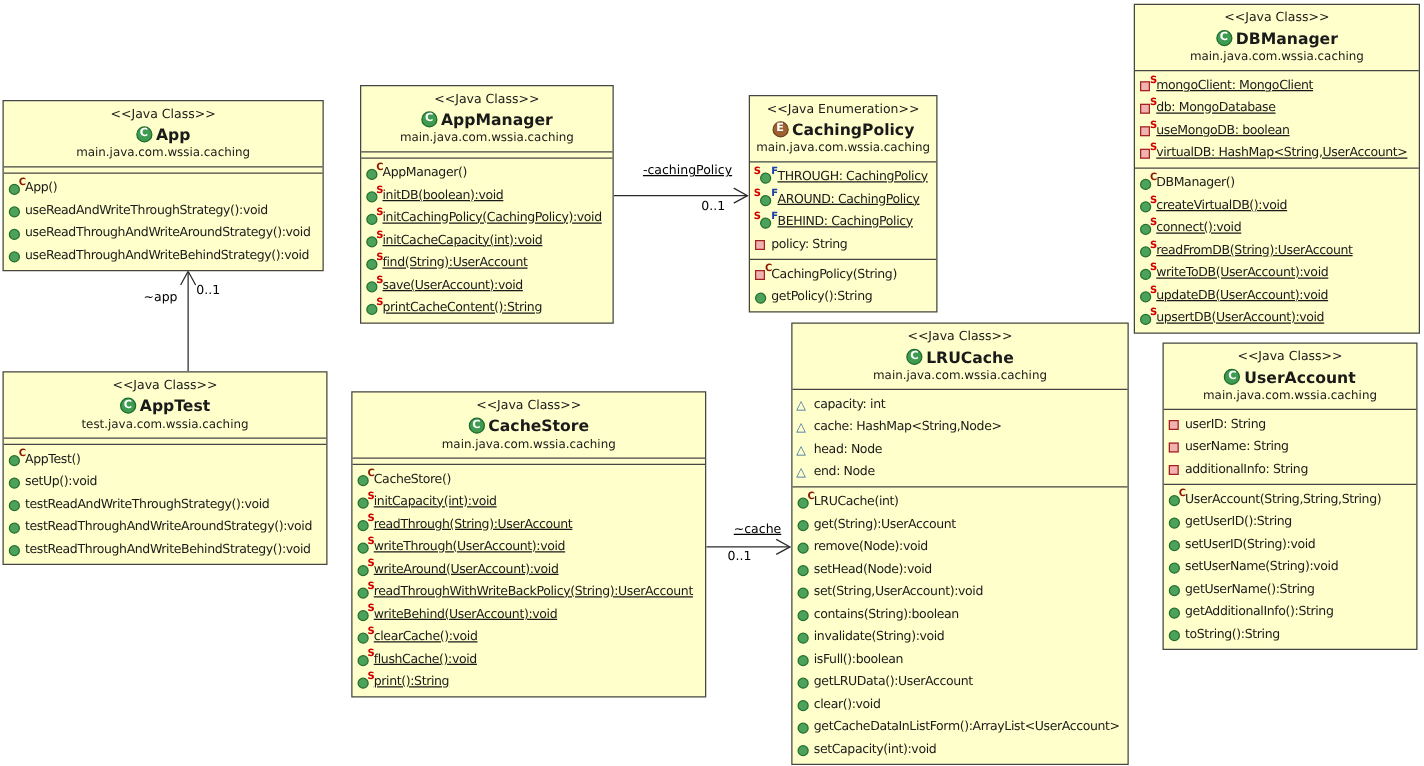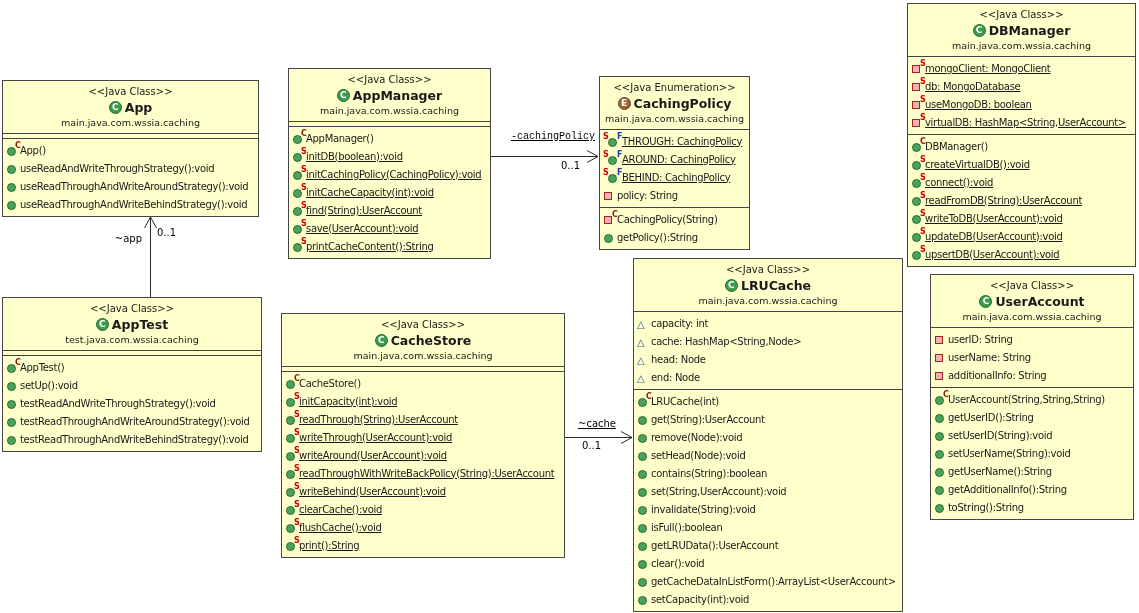--- a/index.html
+++ b/index.html
@@ -58,24 +58,24 @@
     </g>
     <g stroke="#2a2a2a" stroke-width="1" fill="none">
       <line x1="565" y1="437.5" x2="632" y2="437.5"></line>
       <polyline points="621,431.5 632,437.5 621,443.5"></polyline>
     </g>
   </svg>
 
   <div class="albl" style="left:90px;top:233px;width:52px;text-align:right;">~app</div>
   <div class="albl" style="left:157px;top:227px;">0..1</div>
 
-  <div class="albl ul" style="left:505px;top:131px;width:90px;text-align:right;font-family:Liberation Mono, monospace;">-cachingPolicy</div>
+  <div class="albl ul" style="left:505px;top:131px;width:90px;text-align:center;">-cachingPolicy</div>
   <div class="albl" style="left:561px;top:160px;">0..1</div>
 
-  <div class="albl ul" style="left:569px;top:418px;width:56px;text-align:center;">~cache</div>
+  <div class="albl ul" style="left:569px;top:418px;width:56px;text-align:right;">~cache</div>
   <div class="albl" style="left:582px;top:440px;">0..1</div>
 
   <div id="boxes">
       <div class="cls" style="left: 2px; top: 80px; width: 257px;">
         <div class="hd">
           <div class="st">&lt;&lt;Java Class&gt;&gt;</div>
           <div class="nmrow">
             <span class="cicon ci-class">C</span>
             <span class="nm">App</span>
           </div>
@@ -505,27 +505,27 @@
           <div class="row">
             <span class="icn">
               <span class="circ"></span>
             </span>
             <span class="mt">setHead(Node):void</span>
           </div>
           <div class="row">
             <span class="icn">
               <span class="circ"></span>
             </span>
+            <span class="mt">set(String,UserAccount):void</span>
+          </div>
+          <div class="row">
+            <span class="icn">
+              <span class="circ"></span>
+            </span>
             <span class="mt">contains(String):boolean</span>
-          </div>
-          <div class="row">
-            <span class="icn">
-              <span class="circ"></span>
-            </span>
-            <span class="mt">set(String,UserAccount):void</span>
           </div>
           <div class="row">
             <span class="icn">
               <span class="circ"></span>
             </span>
             <span class="mt">invalidate(String):void</span>
           </div>
           <div class="row">
             <span class="icn">
               <span class="circ"></span>

